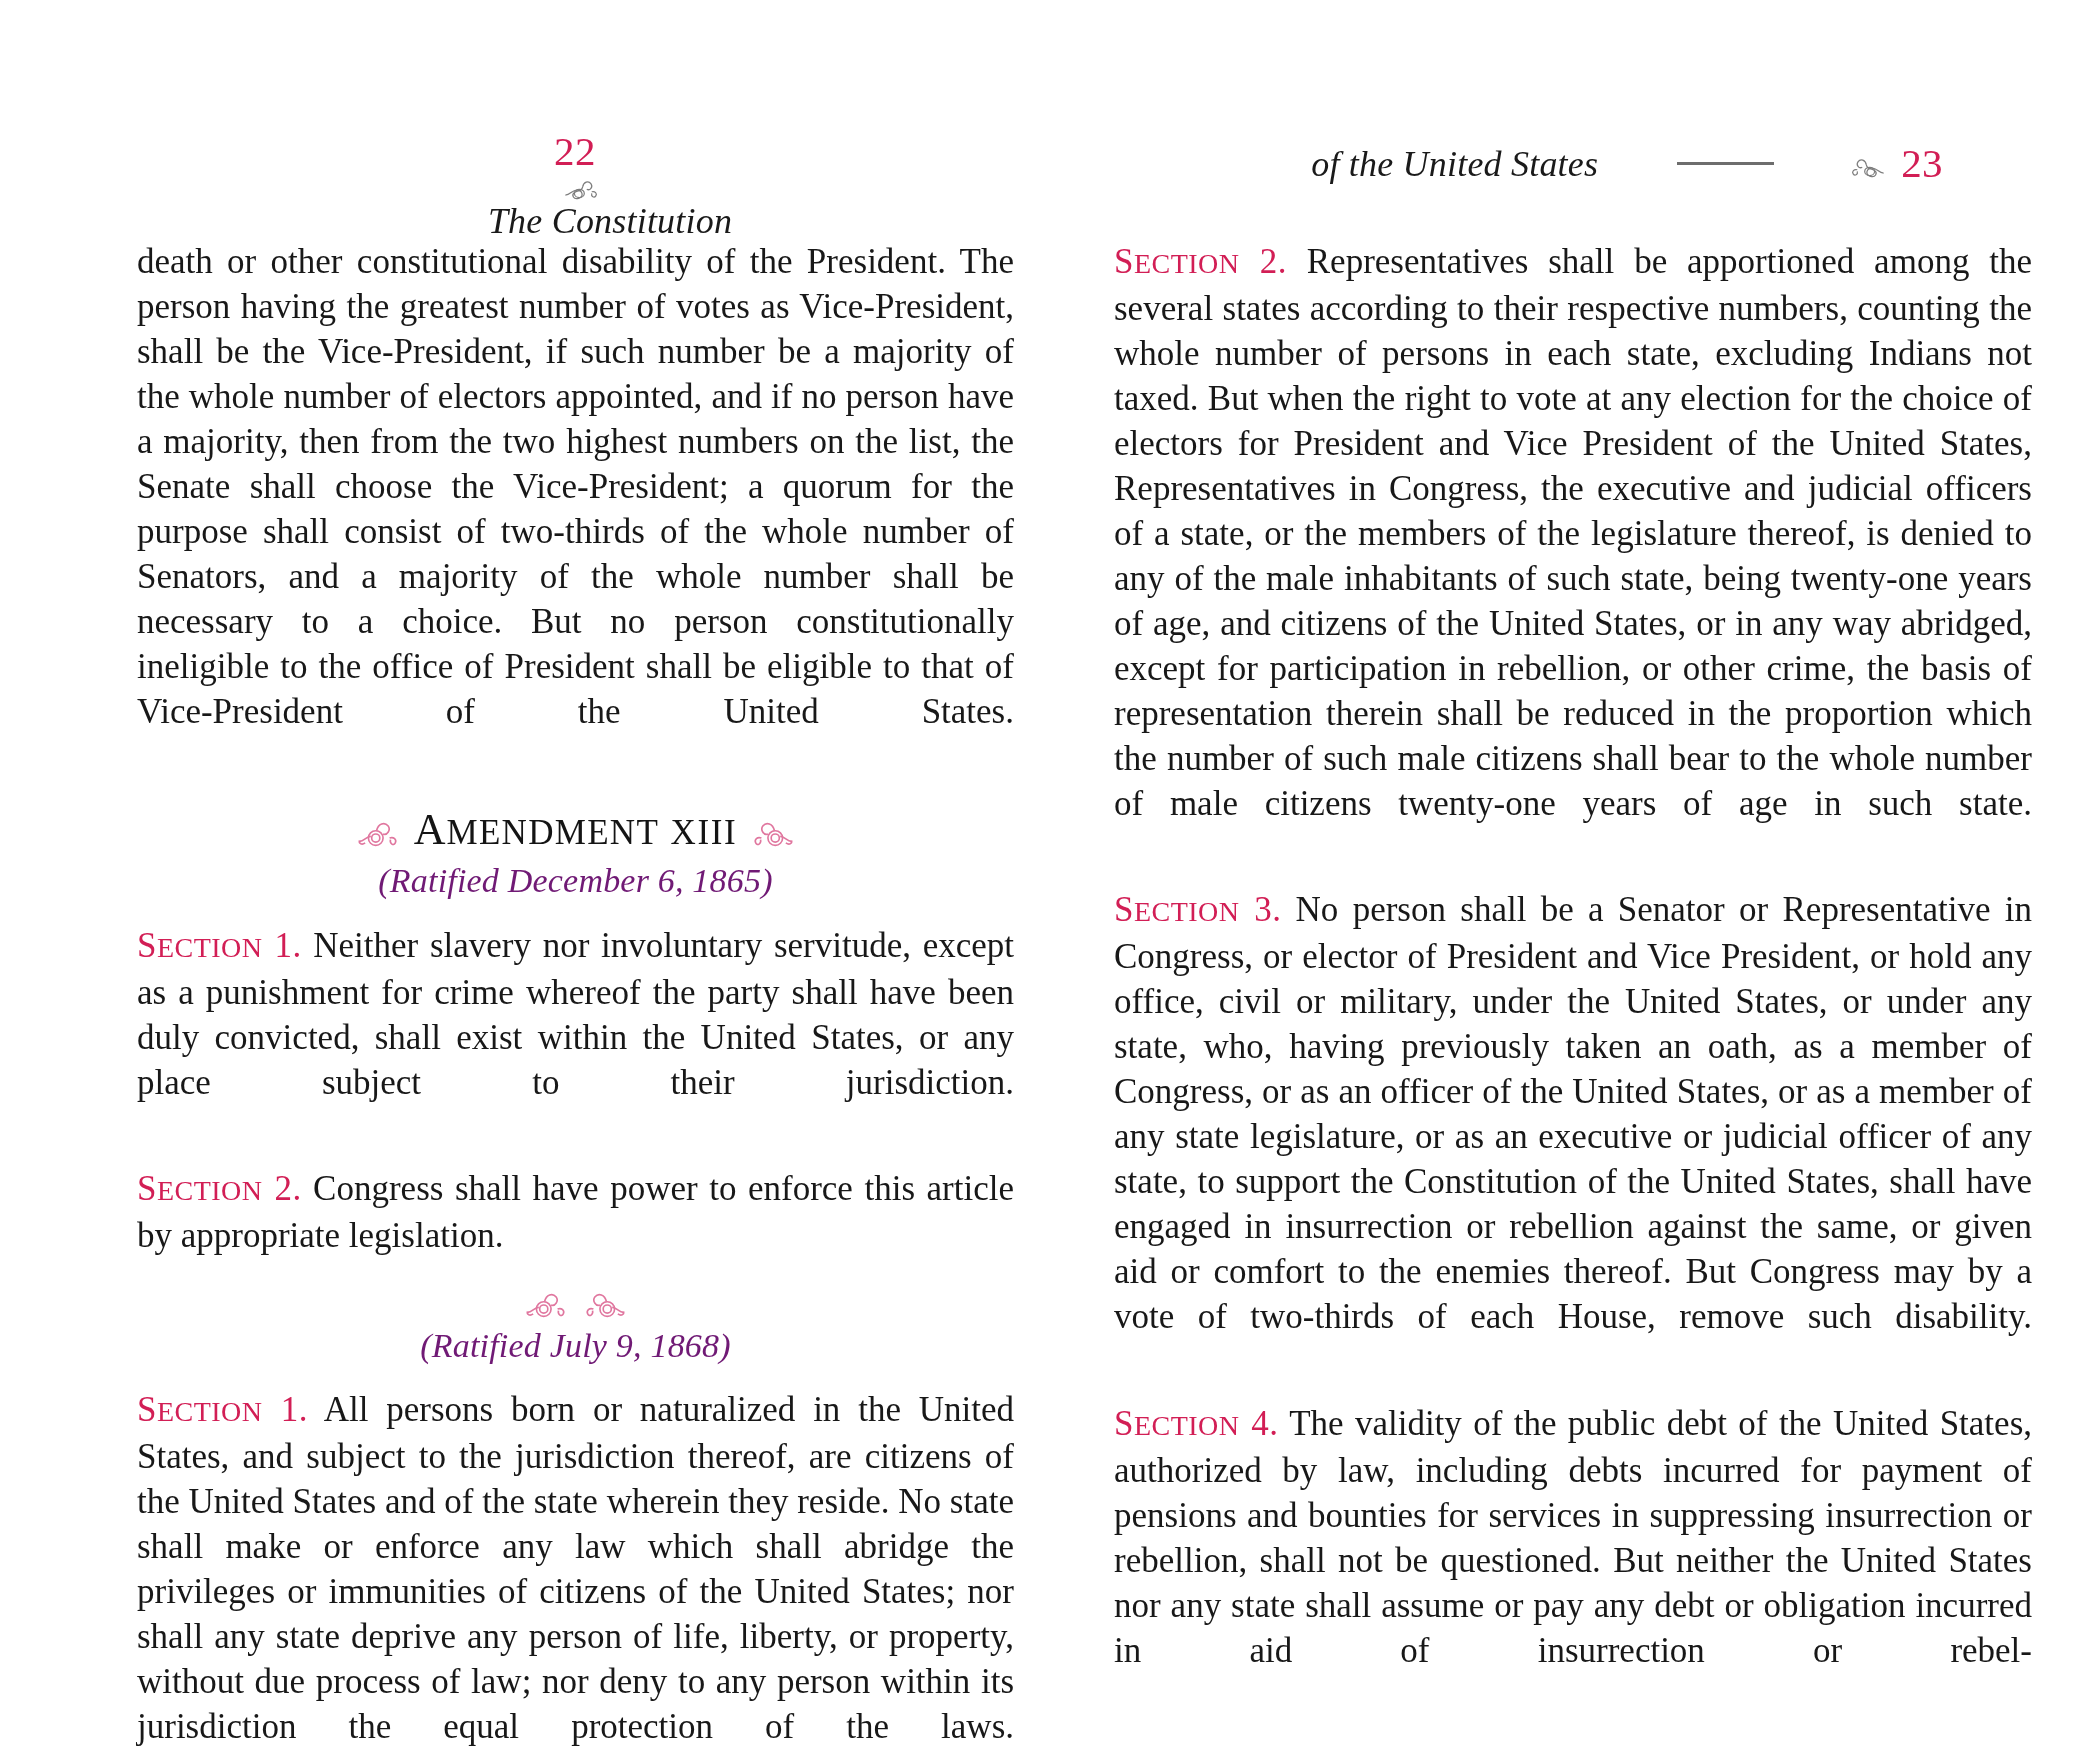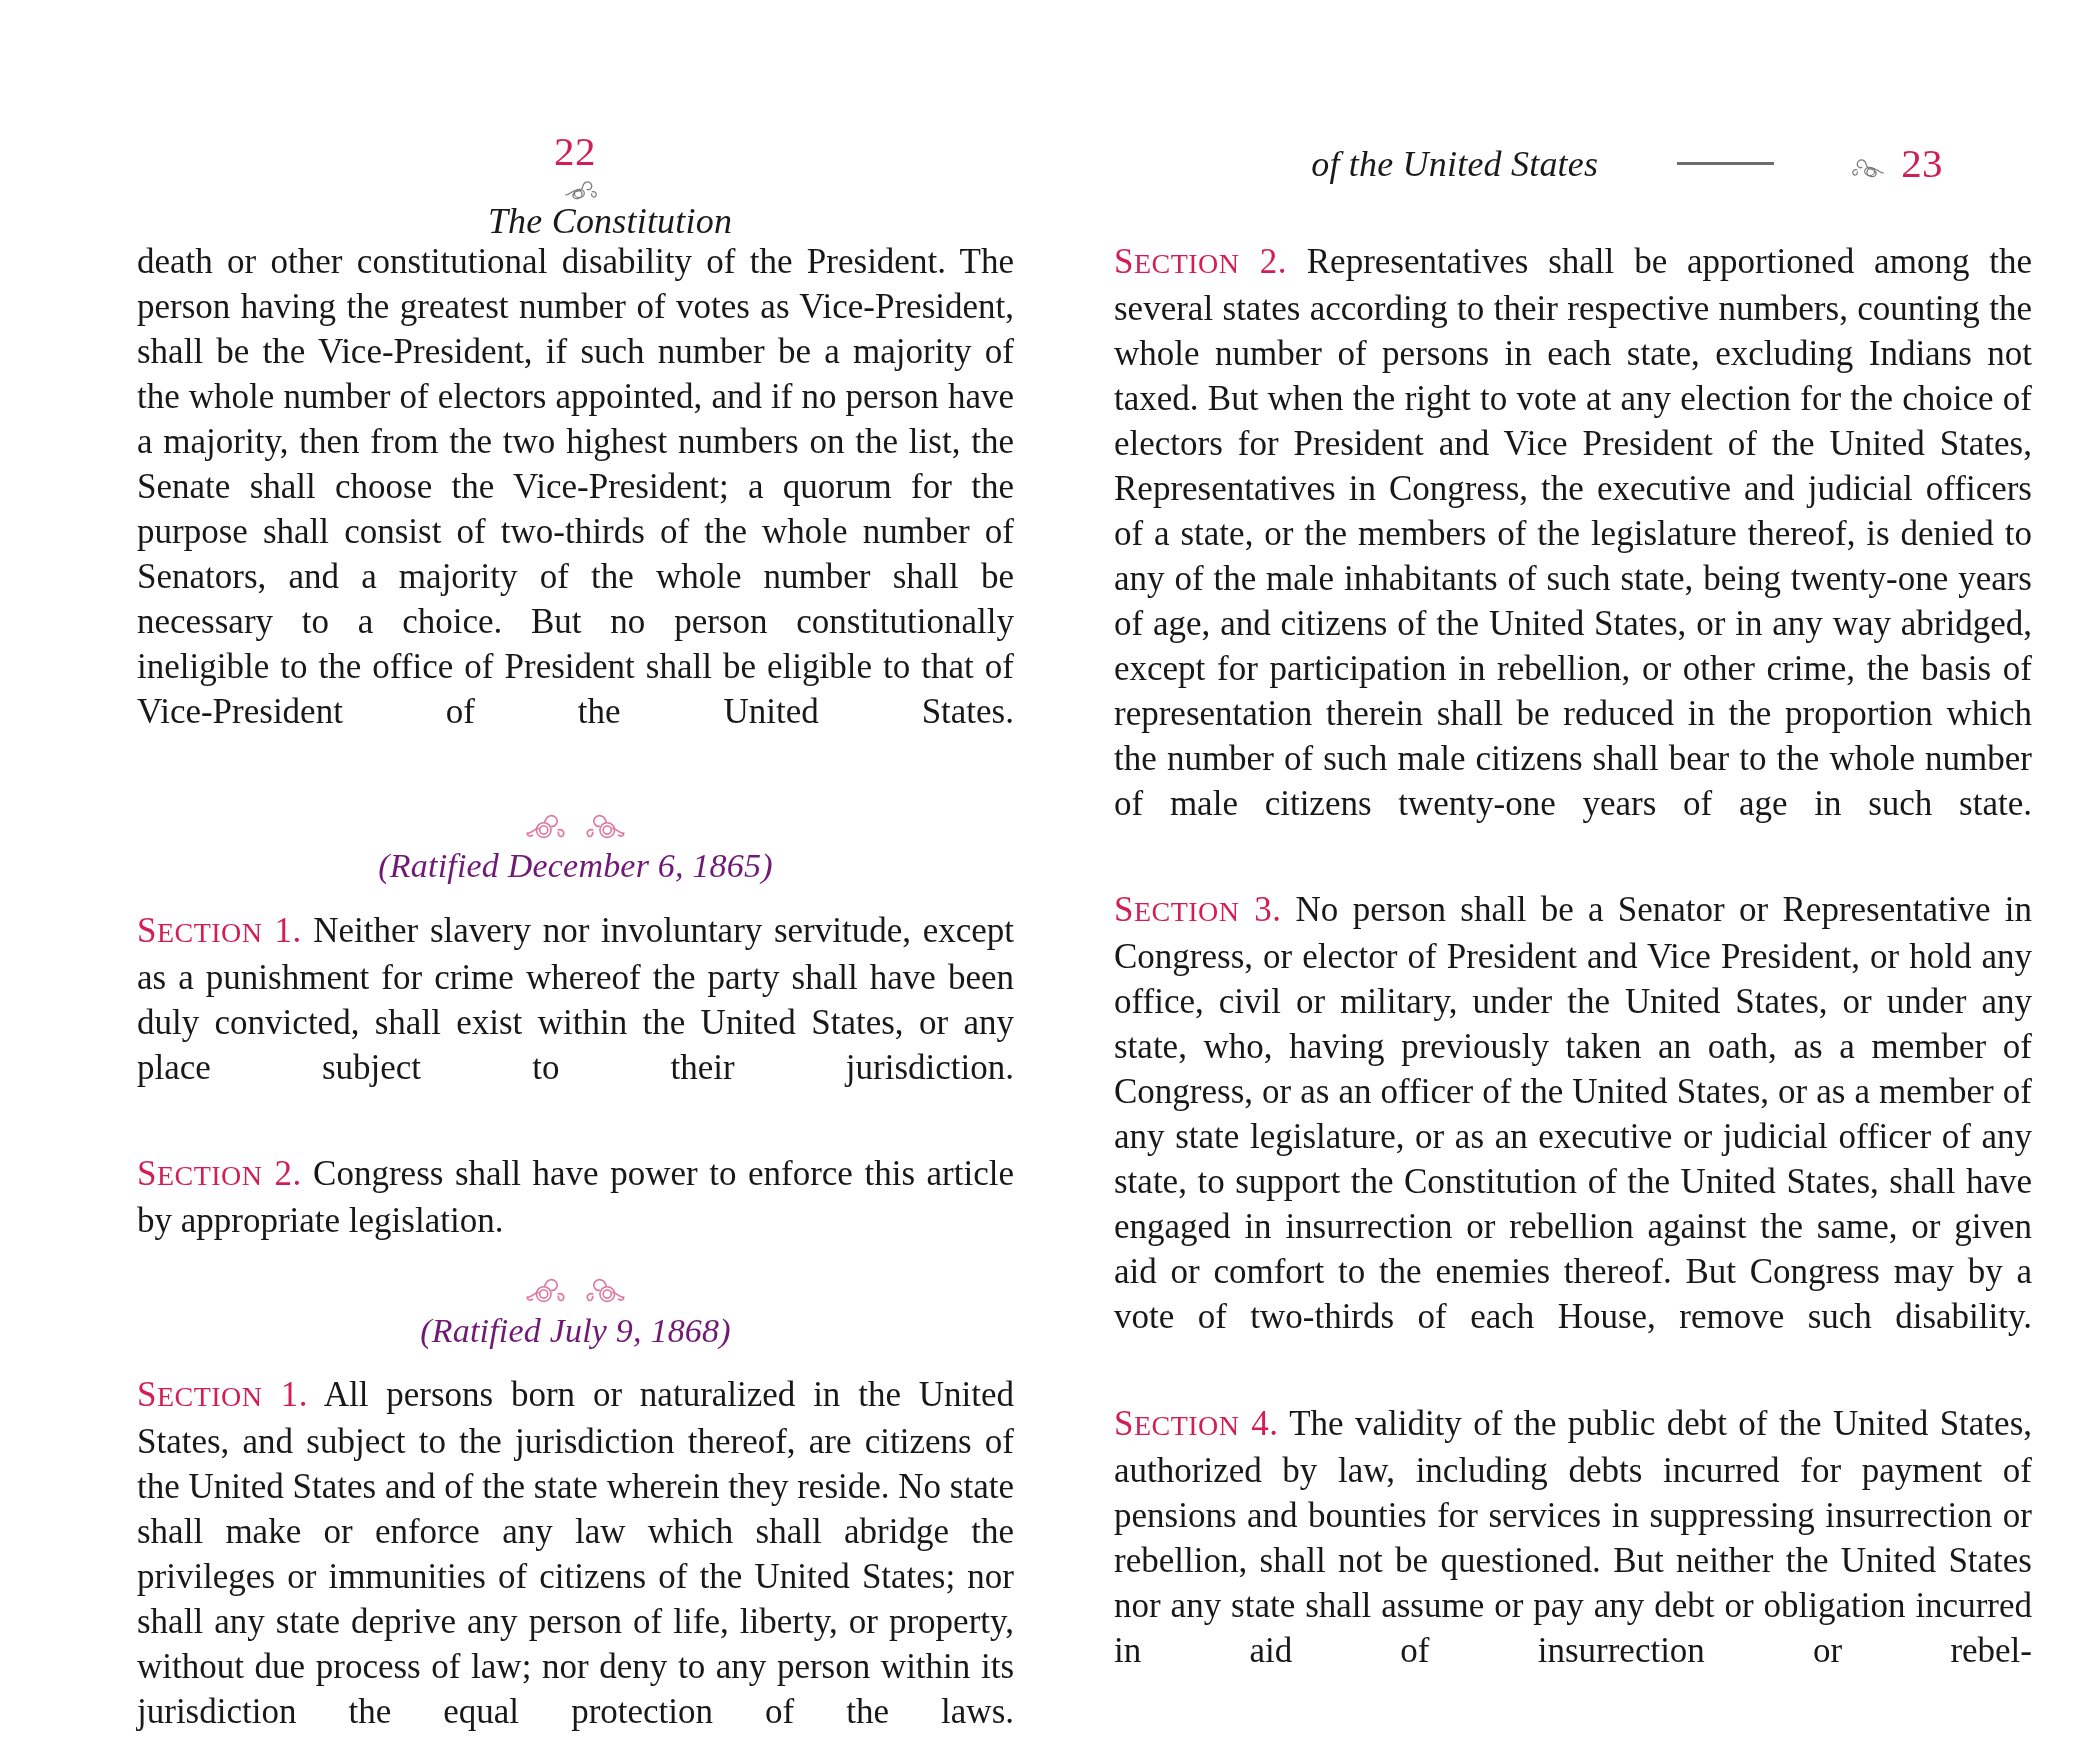--- a/index.html
+++ b/index.html
@@ -196,20 +196,21 @@
             <g fill="none" stroke="#E0779F" stroke-width="2">
               <path d="M3 28 C9 28 11 22 17 22"></path>
               <circle cx="23" cy="24" r="9"></circle>
               <circle cx="23" cy="24" r="5"></circle>
               <path d="M24 15 C26 6 34 4 38 9 C42 14 37 21 32 19"></path>
               <path d="M40 24 C45 22 49 26 47 30 C45 34 40 31 41 26"></path>
               <path d="M10 30 C6 33 2 31 3 27"></path>
             </g>
           </svg>
         </span>
+        <span class="word"><span class="cap-first">A</span><span class="cap-rest">MENDMENT</span><span class="numeral">XIII</span></span>
         <span class="orn flip">
           <svg width="44" height="33" viewBox="0 0 54 40" aria-hidden="true">
             <g fill="none" stroke="#E0779F" stroke-width="2">
               <path d="M3 28 C9 28 11 22 17 22"></path>
               <circle cx="23" cy="24" r="9"></circle>
               <circle cx="23" cy="24" r="5"></circle>
               <path d="M24 15 C26 6 34 4 38 9 C42 14 37 21 32 19"></path>
               <path d="M40 24 C45 22 49 26 47 30 C45 34 40 31 41 26"></path>
               <path d="M10 30 C6 33 2 31 3 27"></path>
             </g>

